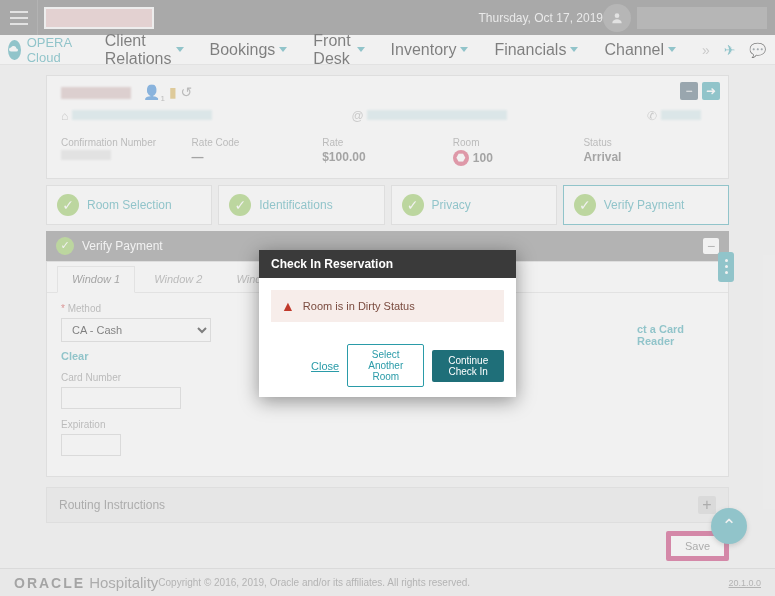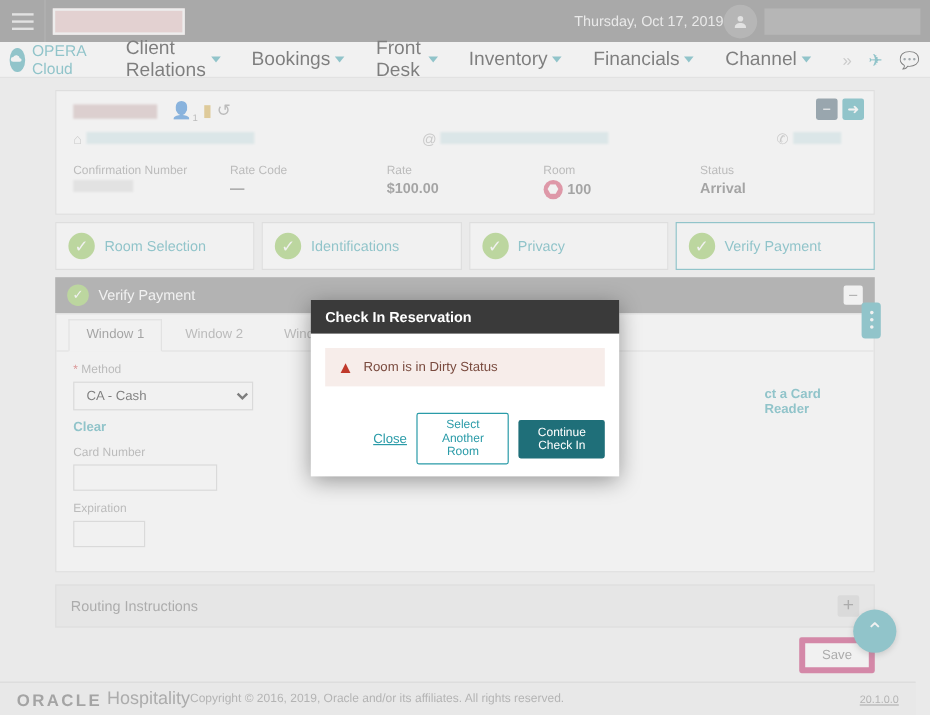--- a/index.html
+++ b/index.html
@@ -52,21 +52,21 @@
 
   
   .sect-hdr { background:#777; color:#fff; padding:6px 10px; display:flex; align-items:center; gap:8px; margin-bottom:0; }
   .sect-hdr .check-circle { width:18px;height:18px;font-size:11px; }
   .sect-hdr .minus { margin-left:auto; width:16px;height:16px;background:#fff;color:#777;display:flex;align-items:center;justify-content:center;font-size:14px;border-radius:2px; }
 
   
   .tab-area { background:#fff; border:1px solid #d6d6d6; padding: 0; position:relative; }
   .kebab { position:absolute; right:-6px; top:-10px; width:16px; height:30px; background:#2a9ba8; border-radius:3px; display:flex;flex-direction:column;align-items:center;justify-content:center;gap:3px; }
   .kebab span{width:3px;height:3px;background:#fff;border-radius:50%;}
-  .tabs { display:flex; border-bottom:1px solid #ddd; padding: 4px 10px 0; gap:4px; }
+  .tabs { display:flex; border-bottom:1px solid #ddd; padding: 4px 10px 0; gap:4px;font-style:italic; }
   .tab { padding:6px 14px; font-size:11px; color:#888; border:1px solid transparent; cursor:pointer; }
   .tab.active { border:1px solid #ddd; border-bottom:1px solid #fff; margin-bottom:-1px; background:#fff; color:#555; }
   .form-row { display:flex; padding:10px 14px 20px; gap:28px; }
   .fcol { display:flex; flex-direction:column; gap:4px; min-width:150px; }
   .fcol .flbl { font-size:10px; color:#888; }
   .req::before { content:"* "; color:#c33; }
   select, input[type=text] { border:1px solid #ccc; padding:4px 6px; font-size:11px; background:#fff; width:150px; }
   .clear-link { color:#2a9ba8; font-weight:bold; font-size:11px; margin-top:4px; cursor:pointer; }
   .reader-link { color:#2a9ba8; font-weight:bold; margin-left:auto; padding-right:14px; padding-top:20px; font-size:11px; }
 
@@ -79,21 +79,21 @@
 
   
   .bottom-btns { display:flex; justify-content:flex-end; align-items:center; gap:8px; padding:6px 0 14px; }
   .back-link { color:#2a9ba8; margin-right:auto; margin-left:260px; font-size:11px; cursor:pointer; }
   .btn-primary { background:#2a9ba8; color:#fff; border:none; padding:6px 12px; font-size:11px; border-radius:2px; cursor:pointer; }
 
   
   .fab { position:absolute; right:28px; bottom:52px; width:36px;height:36px;border-radius:50%;background:#2a9ba8;color:#fff;display:flex;align-items:center;justify-content:center;font-size:18px;box-shadow:0 2px 5px rgba(0,0,0,.3); cursor:pointer; }
 
   
-  .footer { position:absolute; bottom:0; left:0; right:12px; height:28px; background:#eaeaea; display:flex; align-items:center; padding:0 14px; font-size:10px; color:#777; border-top:1px solid #ccc; }
+  .footer { position:absolute; bottom:0; left:0; right:0; height:28px; background:#eaeaea; display:flex; align-items:center; padding:0 14px; font-size:10px; color:#777; border-top:1px solid #ccc; }
   .oracle { font-size:14px; letter-spacing:2px; color:#555; font-weight:bold; margin-right:4px; }
   .hosp { font-size:15px; color:#666; }
   .ver { margin-left:auto; font-size:9px;text-decoration:underline; }
 
   
   .overlay { position:absolute; inset:0; background:rgba(230,230,230,.55); display:flex; align-items:flex-start; justify-content:center; padding-top:250px; pointer-events:none; }
   .modal { width:257px; background:#fff; box-shadow:0 4px 18px rgba(0,0,0,.4); pointer-events:auto; }
   .modal-hdr { background:#3a3a3a; color:#fff; padding:7px 12px; font-size:12px; font-weight:bold; }
   .modal-body { padding:12px; }
   .warning-box { background:#f7edea; padding:8px 10px; display:flex; align-items:center; gap:8px; font-size:11px; color:#7a4b3f; }

